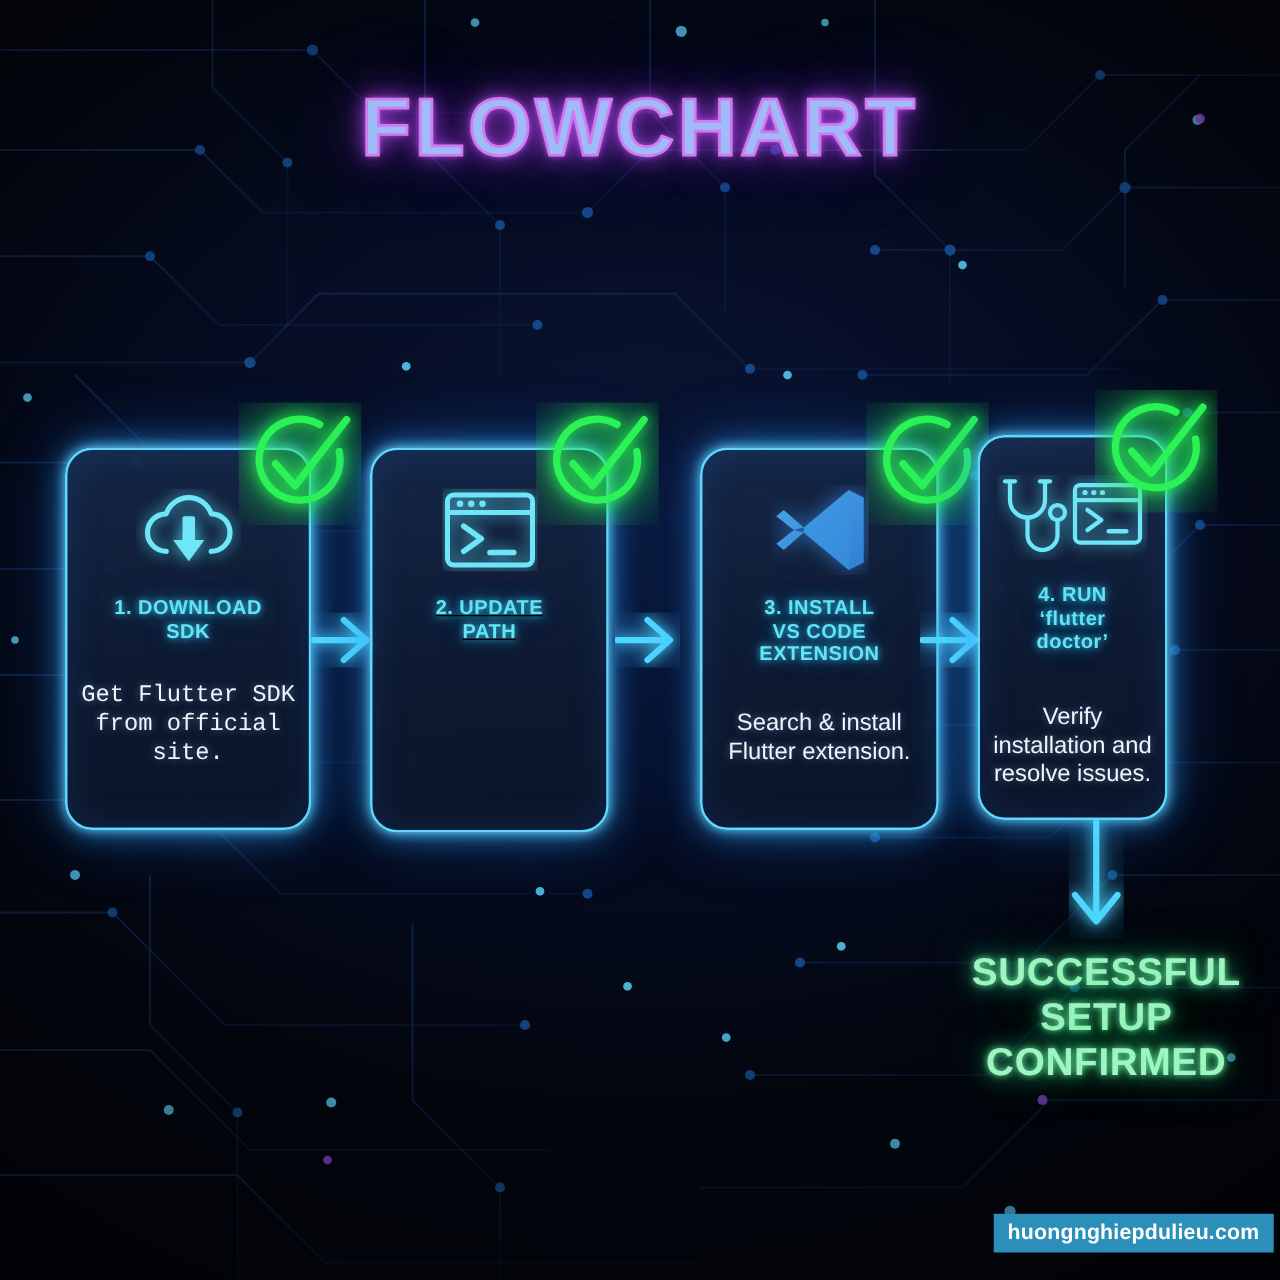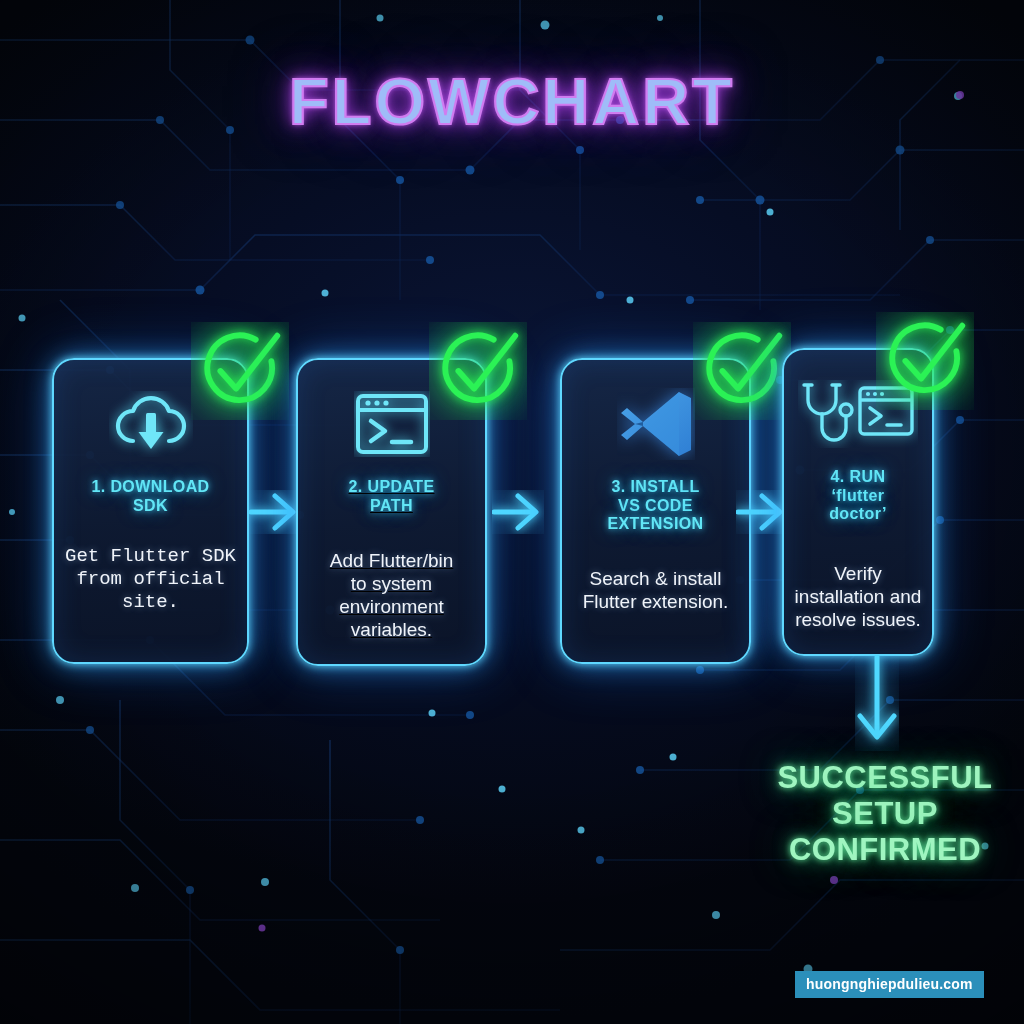--- a/index.html
+++ b/index.html
@@ -91,21 +91,21 @@
     color:#9ff5c0;
     text-shadow:
       0 0 6px rgba(110,250,170,.95), 0 0 17px rgba(60,235,140,.75),
       0 0 38px rgba(30,210,120,.5);
   }
 
   
   .watermark{
     position:absolute; left:795px; top:971px;
     background:#2b8fba; padding:5px 11px 6px;
-    color:#ffffff; font-size:14px; font-weight:bold; letter-spacing:.2px;
+    color:#ffffff; font-size:17px; font-weight:bold; letter-spacing:.2px;
   }
 </style>
 </head>
 <body>
 
 <div id="bg-root">
   <div class="bg-base"></div>
   <svg class="bg-circuit" viewBox="0 0 1024 1024">
     <defs>
       <linearGradient id="trc" x1="0" y1="0" x2="1" y2="1">
@@ -265,24 +265,20 @@
         <circle cx="14" cy="12" r="2.6" fill="#6fe6f8"></circle>
         <circle cx="23" cy="12" r="2.6" fill="#6fe6f8"></circle>
         <circle cx="32" cy="12" r="2.6" fill="#6fe6f8"></circle>
         <path d="M17 30 L31 40 L17 50" fill="none" stroke="#6fe6f8" stroke-width="4.5" stroke-linecap="round" stroke-linejoin="round"></path>
         <path d="M38 51 H57" stroke="#6fe6f8" stroke-width="4.5" stroke-linecap="round"></path>
       </g>
     </svg>
   </div>
   <div class="card-title" style="white-space: pre-line;">2. UPDATE
 PATH</div>
-  <div class="card-desc" style="white-space: pre-line;">Add Flutter/bin
-to system
-environment
-variables.</div>
   <svg class="check-badge" viewBox="0 0 100 100">
     <g fill="none" stroke="#2bf255" stroke-width="6" stroke-linecap="round" stroke-linejoin="round" style="filter:drop-shadow(0 0 5px #2bf255) drop-shadow(0 0 14px rgba(40,240,85,.85)) drop-shadow(0 0 30px rgba(30,220,70,.6))">
       <path d="M82 40 A33 33 0 1 1 66 18"></path>
       <path d="M30 50 L46 68 L88 14"></path>
     </g>
   </svg>
 </div>
 
 <svg class="arrow-r" style="left:492px; top:490px;" viewBox="0 0 52 44">
   <g fill="none" stroke="#4fd8ff" stroke-width="5" stroke-linecap="round" stroke-linejoin="round" style="filter:drop-shadow(0 0 5px #4fd8ff) drop-shadow(0 0 14px rgba(60,190,255,.8))">

